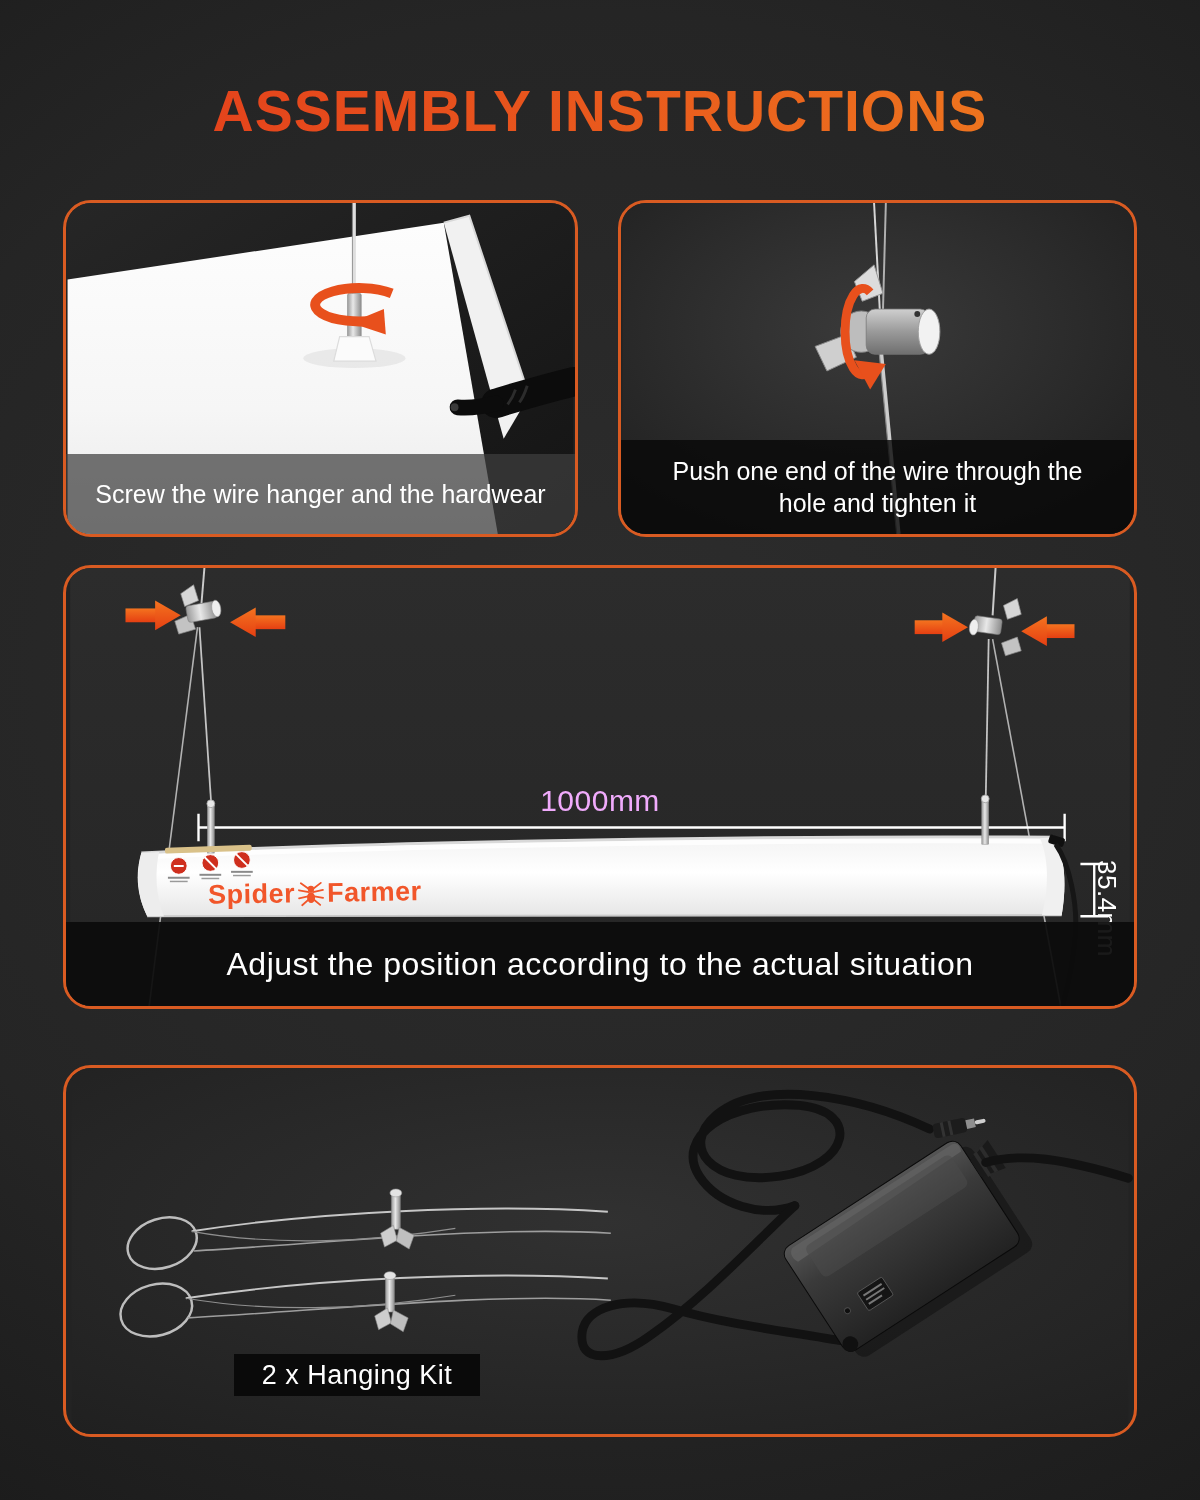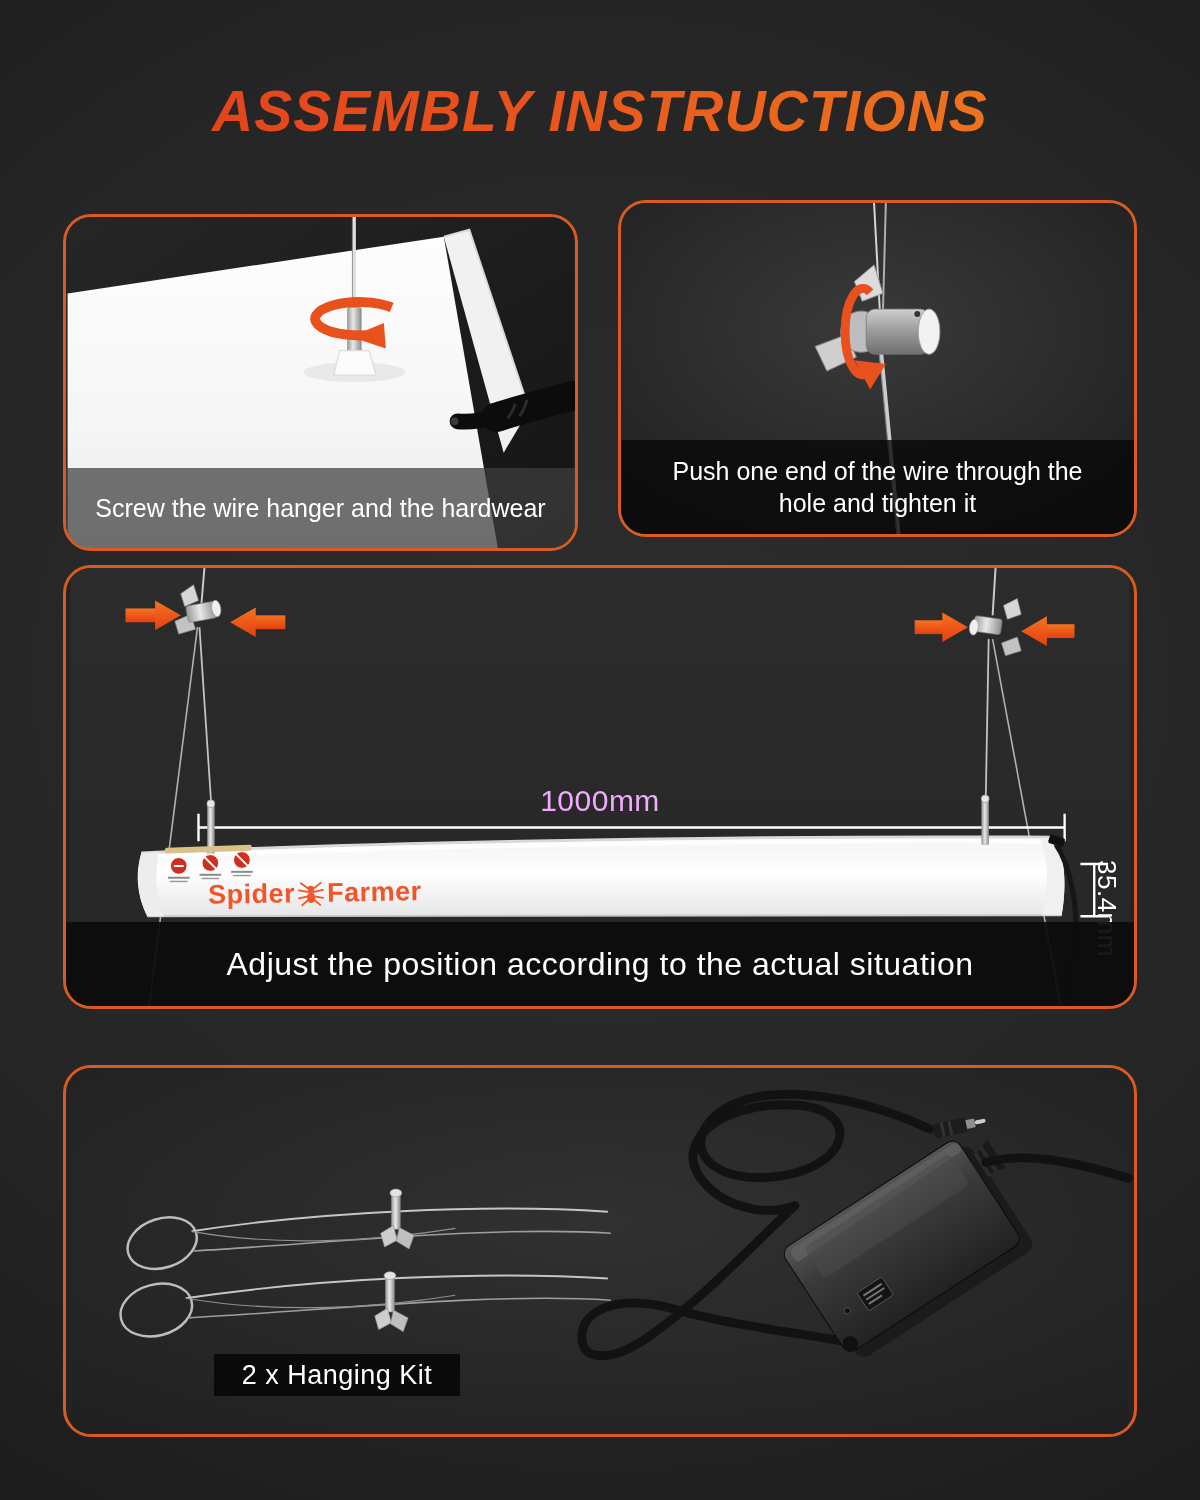--- a/index.html
+++ b/index.html
@@ -4,34 +4,34 @@
 <style>
   html,body{margin:0;padding:0;}
   body{
     width:1200px;height:1500px;position:relative;overflow:hidden;
     background:radial-gradient(120% 85% at 50% 45%, #2d2d2d 0%, #252525 52%, #141414 100%);
     font-family:"Liberation Sans", sans-serif;
     -webkit-font-smoothing:antialiased;
   }
   .title{
     position:absolute;left:0;top:78px;width:1200px;text-align:center;
-    font-size:57px;font-weight:bold;letter-spacing:1px;color:#ea571f;margin:0;font-style:italic;
+    font-size:57px;font-weight:bold;letter-spacing:1px;color:#ea571f;margin:0;
   }
   @supports ((-webkit-background-clip:text) or (background-clip:text)){
     .title{
       background:linear-gradient(90deg,#e2391b 0%,#e8551d 45%,#f0821f 100%);
       -webkit-background-clip:text;background-clip:text;
       -webkit-text-fill-color:transparent;color:transparent;
     }
   }
   .panel{
     position:absolute;border:3px solid #d95b22;border-radius:28px;
     overflow:hidden;background:#232323;box-sizing:border-box;
   }
-  #panel-step1{left:63px;top:200px;width:515px;height:337px;margin-top:14px;}
+  #panel-step1{left:63px;top:200px;width:515px;height:337px;}
   #panel-step2{left:618px;top:200px;width:519px;height:337px;}
   #panel-step3{left:63px;top:565px;width:1074px;height:444px;}
   #panel-parts{left:63px;top:1065px;width:1074px;height:372px;}
   .scene{position:absolute;left:0;top:0;width:100%;height:100%;display:block;}
   .caption{
     position:absolute;left:0;right:0;bottom:0;display:flex;align-items:center;justify-content:center;
     color:#ffffff;text-align:center;
   }
   .cap-1{height:80px;background:rgba(62,62,62,0.72);font-size:25px;}
   .cap-2{height:86px;background:rgba(8,8,8,0.80);font-size:25px;line-height:1.28;padding:4px 30px;}
@@ -43,21 +43,21 @@
   .dim-h{
     position:absolute;left:1056px;top:292px;color:#fff;font-size:26px;white-space:nowrap;
     transform:rotate(90deg);transform-origin:left top;letter-spacing:.5px;
   }
   .logo{
     position:absolute;left:142px;top:310px;display:flex;align-items:center;gap:1px;
     color:#f1562a;font-weight:bold;font-size:27px;letter-spacing:.5px;transform:rotate(-1deg);
   }
   .part-label{
     position:absolute;background:#0a0a0a;color:#fff;display:flex;align-items:center;justify-content:center;
-    font-size:27px;letter-spacing:.5px;
+    font-size:27px;letter-spacing:.5px;margin-left:20px;
   }
   #label-hanging-kit{left:148px;top:286px;width:246px;height:42px;}
   #label-power-cord{left:718px;top:290px;width:245px;height:45px;}
 </style>
 </head>
 <body>
 
 <h1 class="title">ASSEMBLY INSTRUCTIONS</h1>
 
 <section class="panel" id="panel-step1">

